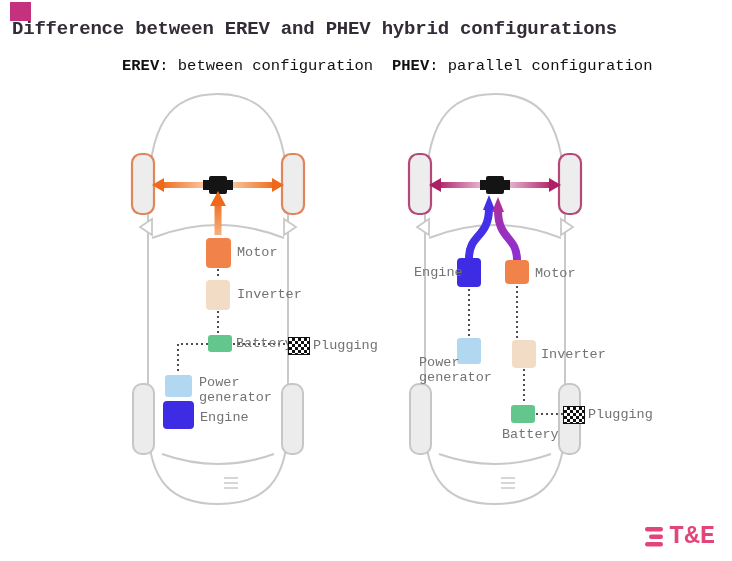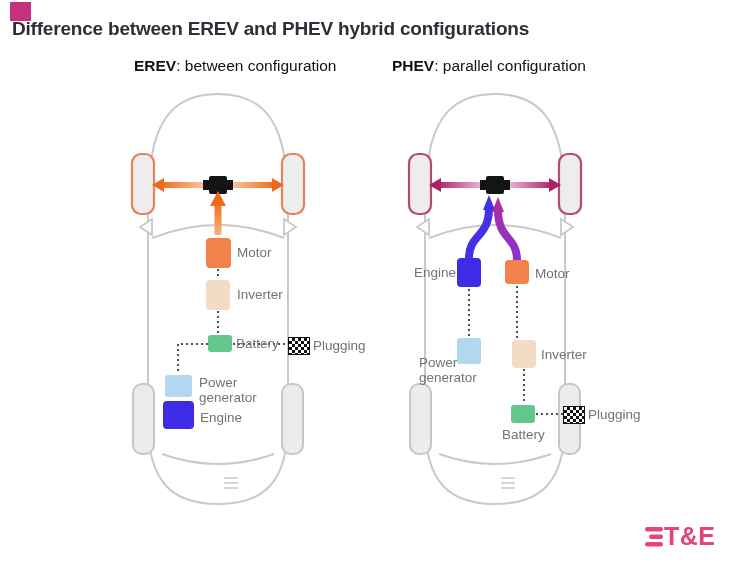--- a/index.html
+++ b/index.html
@@ -1,57 +1,57 @@
 <!DOCTYPE html>
 <html><head>
 <meta charset="utf-8">
 <style>
   html,body{margin:0;padding:0;background:#fff;}
   .stage{
     position:relative;width:732px;height:561px;background:#ffffff;
-    font-family:Liberation Sans, sans-serif;overflow:hidden;color:#141414;
+    font-family:Liberation Mono, monospace;overflow:hidden;color:#141414;
   }
   .accent{position:absolute;left:10px;top:2px;width:21px;height:19px;background:#c4317c;}
   .title{
     position:absolute;left:12px;top:18px;margin:0;
     font-size:19px;font-weight:bold;color:#332c38;letter-spacing:-0.2px;white-space:nowrap;
   }
   .heading{position:absolute;top:57px;font-size:15.5px;color:#111;white-space:nowrap;}
-  .heading .hb{font-weight:bold;margin-left:12px;}
+  .heading .hb{font-weight:bold;}
   .diagram{position:absolute;left:0;top:0;}
   .label{
     position:absolute;font-size:13.5px;line-height:15px;color:#737373;white-space:nowrap;
   }
   .label.wrap{white-space:normal;width:74px;}
   .plug{
     position:absolute;width:20px;height:16px;border:1px solid #111;
     background-image:conic-gradient(#111 25%, #fff 25% 50%, #111 50% 75%, #fff 75%);
     background-size:6px 6px;
   }
-  .logo{position:absolute;left:644px;top:522px;display:flex;align-items:center;}
+  .logo{position:absolute;left:644px;top:522px;display:flex;align-items:center;gap:5px;}
   .logo-text{font-size:25px;font-weight:bold;color:#e3457b;letter-spacing:0.5px;}
   
   .outline{fill:none;stroke:#c9c9c9;stroke-width:2;}
   .mir{fill:#ffffff;stroke:#c9c9c9;stroke-width:1.8;}
   .rearwheel{fill:#ececec;stroke:#c6c6c6;stroke-width:2;}
   .fw{fill:#ededed;stroke-width:2.2;}
   .dot{fill:none;stroke:#141414;stroke-width:1.5;stroke-dasharray:2 3;}
 </style>
 </head>
 <body>
 
 <div class="stage">
 
   <div class="accent"></div>
   <h1 class="title">Difference between EREV and PHEV hybrid configurations</h1>
 
   <div class="heading" style="left:122px;">
     <span class="hb">EREV</span><span>: between configuration</span>
   </div>
-  <div class="heading" style="left:380px;">
+  <div class="heading" style="left:392px;">
     <span class="hb">PHEV</span><span>: parallel configuration</span>
   </div>
 
   <svg class="diagram" width="732" height="561" viewBox="0 0 732 561">
     <defs>
       <g id="shell">
         <path class="outline" d="M30 116 C30 36 52 6 100 6 C148 6 170 36 170 116 L170 334 C170 394 146 416 100 416 C54 416 30 394 30 334 Z"></path>
         <path class="outline" d="M34 150 Q100 124 166 150"></path>
         <path class="outline" d="M44 366 Q100 386 156 366"></path>
         <path class="mir" d="M34 131 L22 139 L34 147 Z"></path>

